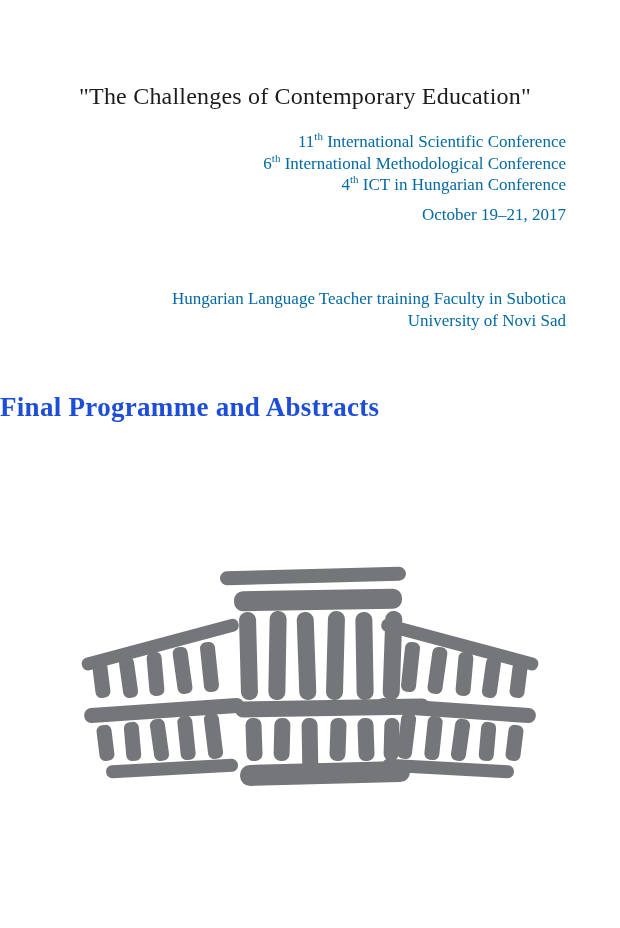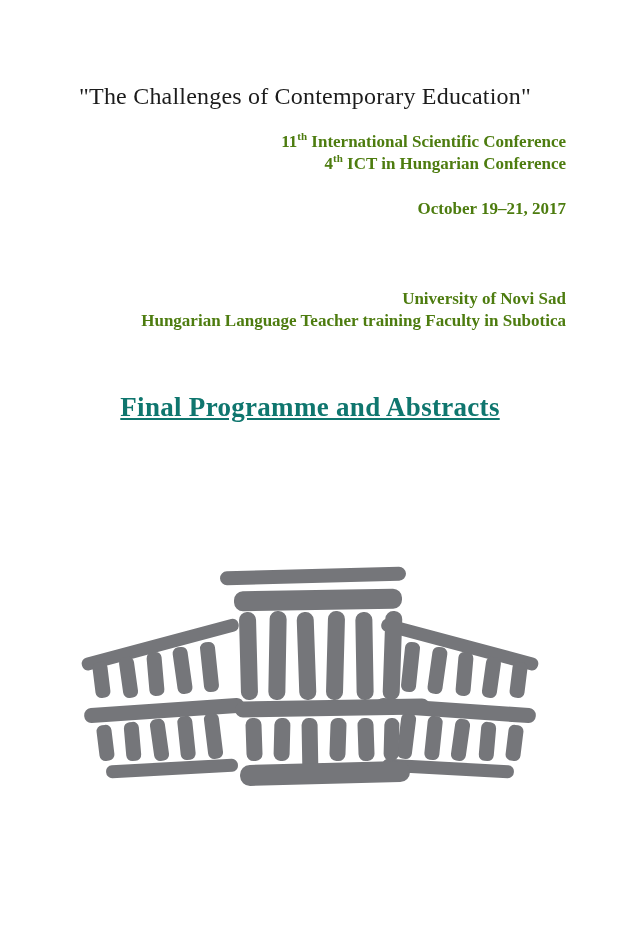--- a/index.html
+++ b/index.html
@@ -24,69 +24,68 @@
     font-weight: 400;
     letter-spacing: 0.2px;
     color: #1c1c1c;
   }
   .block {
     position: absolute;
     right: 54px;
     text-align: right;
     font-size: 17px;
     line-height: 21.5px;
-    color: #4d7c0f;
+    color: #0369a1;
     white-space: nowrap;
-    font-weight: bold;
   }
   .conf-block { top: 131px; }
-  .date-block { top: 198px; }
+  .date-block { top: 204px; }
   .org-block  { top: 288px; }
   .conf-line sup {
     font-size: 11px;
     line-height: 0;
     vertical-align: super;
   }
   .subtitle {
     position: absolute;
     top: 392px; left: 0; right: 0;
     margin: 0;
-    text-align: center;
+    text-align: left;
     font-size: 27px;
     font-weight: 700;
     letter-spacing: 0.3px;
-    color: #0f766e;
-    text-decoration: underline;
+    color: #1d4ed8;
   }
   .building {
     position: absolute;
     left: 78px; top: 555px;
     width: 464px; height: 250px;
     color: #75767a; 
   }
 </style>
 </head>
 <body>
 
 <div class="page" style="background: rgb(255, 255, 255);">
 
   <h1 class="title">"The Challenges of Contemporary Education"</h1>
 
   <div class="block conf-block">
     <div class="conf-line"><span>11</span><sup>th</sup><span> International Scientific Conference</span></div>
+    <div class="conf-line"><span>6</span><sup>th</sup><span> International Methodological Conference</span></div>
     <div class="conf-line"><span>4</span><sup>th</sup><span> ICT in Hungarian Conference</span></div>
   </div>
 
   <div class="block date-block">
     <div>October 19–21, 2017</div>
   </div>
 
   <div class="block org-block">
+    <div>Hungarian Language Teacher training Faculty in Subotica</div>
     <div>University of Novi Sad</div>
-    <div>Hungarian Language Teacher training Faculty in Subotica</div>
   </div>
 
   <h2 class="subtitle">Final Programme and Abstracts</h2>
 
   <svg class="building" viewBox="0 0 464 250" xmlns="http://www.w3.org/2000/svg" style="color: rgb(117, 118, 122);">
     <g fill="currentColor">
 
       <g id="wing">
 
         <rect x="4" y="103" width="162" height="13" rx="6" transform="rotate(-15 8 110)"></rect>

